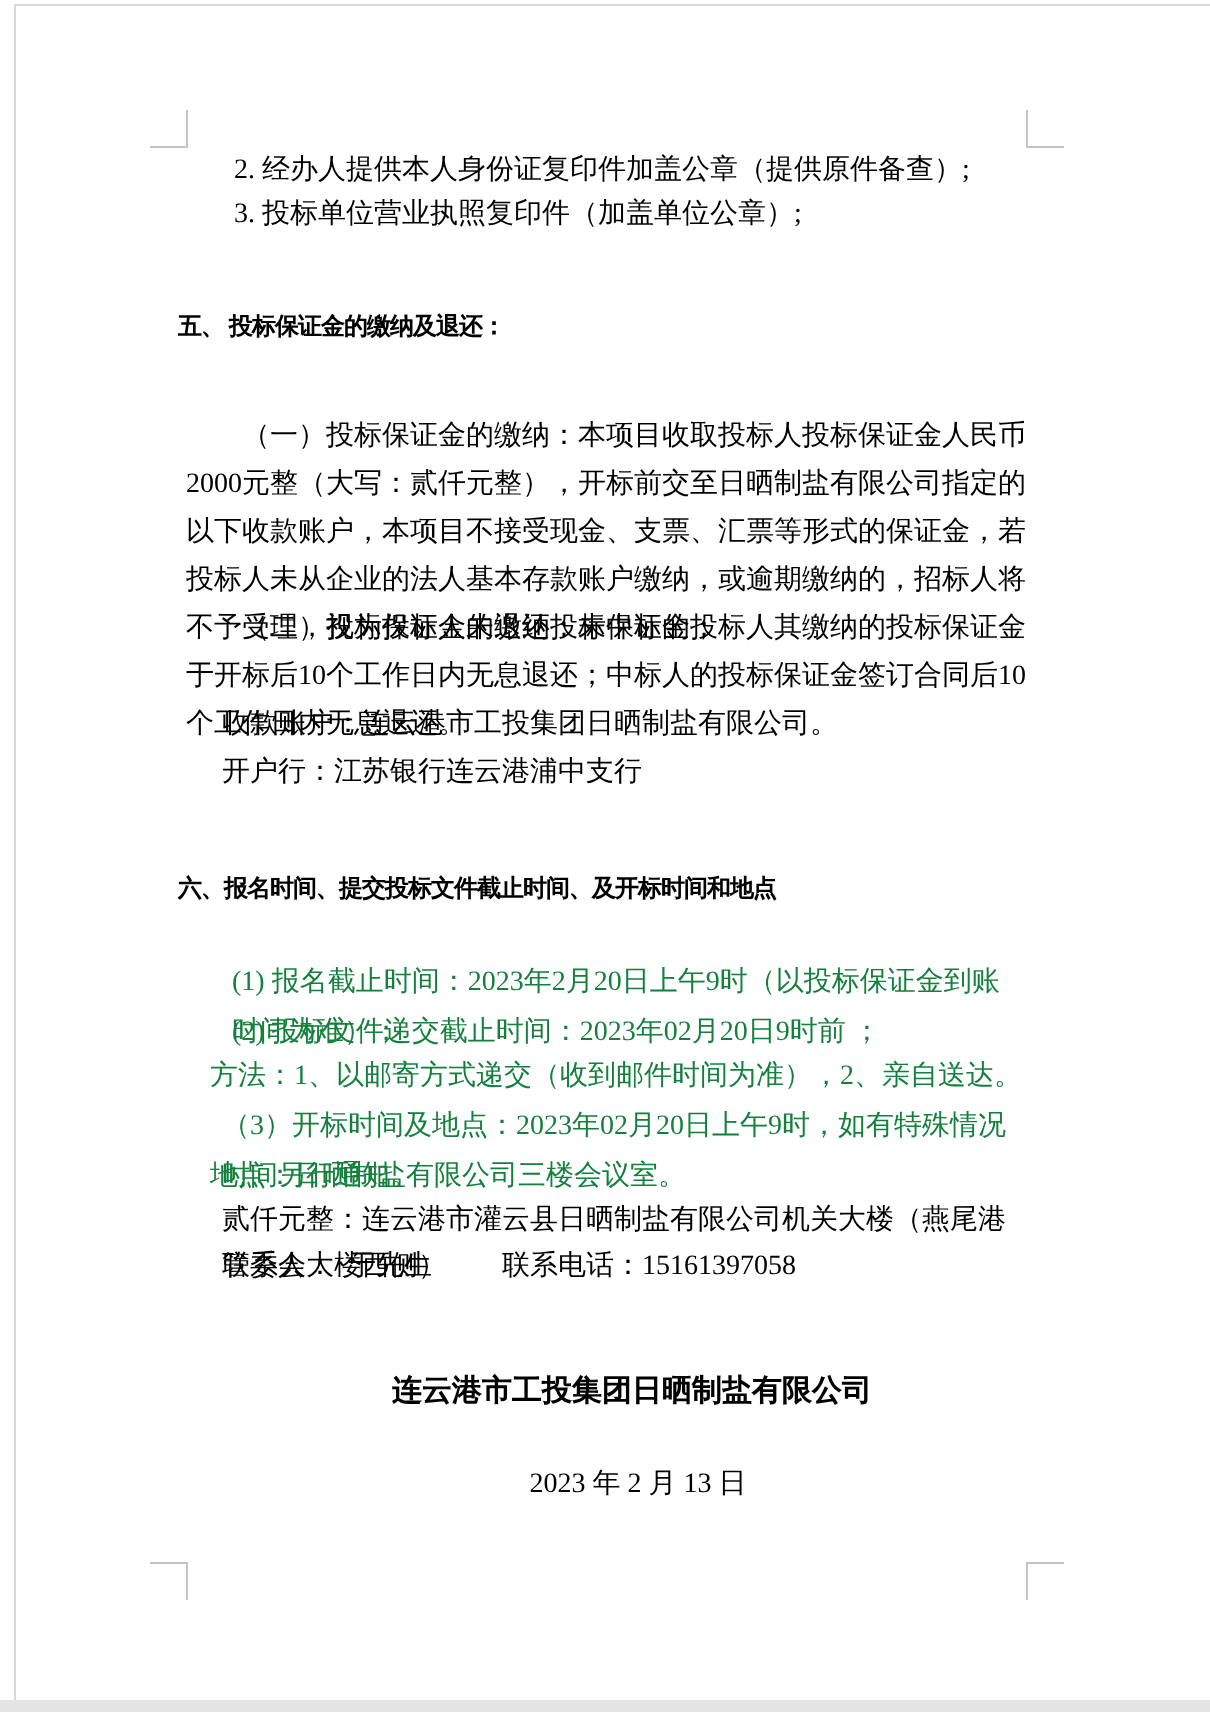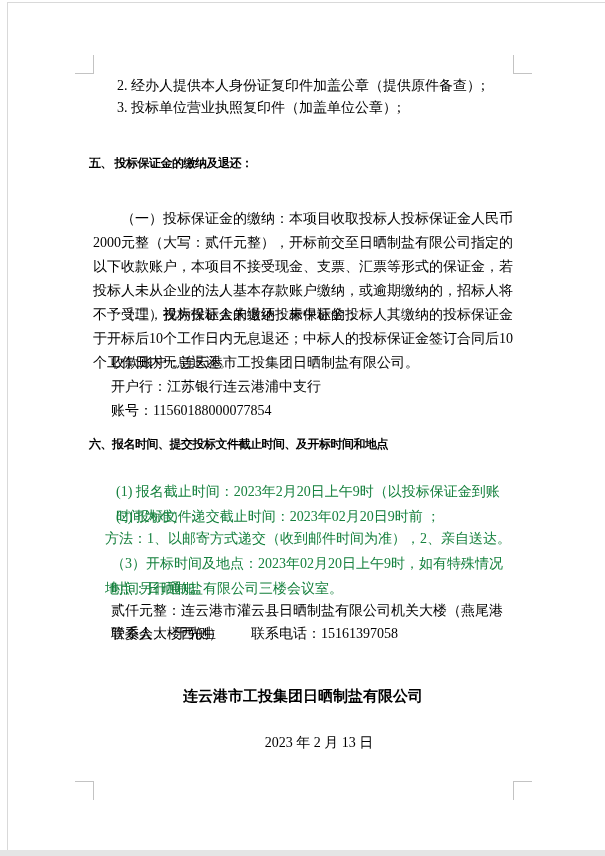--- a/index.html
+++ b/index.html
@@ -70,21 +70,21 @@
   }
   .red { color: #15803d; }
   .ind24 { padding-left: 24px; }
   .ind23 { padding-left: 23px; }
   .ind18 { padding-left: 18px; }
   .ind12 { padding-left: 12px; }
   .redline { line-height: 25px; }
 
   .footer-company {
     position: absolute;
-    left: 93px; top: 686px;
+    left: 106px; top: 686px;
     width: 420px;
     text-align: center;
     font-size: 15px;
     font-weight: bold;
     line-height: 20px;
   }
   .footer-date {
     position: absolute;
     left: 109px; top: 733px;
     width: 420px;
@@ -110,21 +110,20 @@
   <div class="line ind24" style="top:97px; line-height:22px;">3. 投标单位营业执照复印件（加盖单位公章）;</div>
 
   <div class="heading" style="top:152px;">五、 投标保证金的缴纳及退还：</div>
 
   <div class="para" style="top:207px;">（一）投标保证金的缴纳：本项目收取投标人投标保证金人民币2000元整（大写：贰仟元整），开标前交至日晒制盐有限公司指定的以下收款账户，本项目不接受现金、支票、汇票等形式的保证金，若投标人未从企业的法人基本存款账户缴纳，或逾期缴纳的，招标人将不予受理，视为投标人未缴纳投标保证金；</div>
 
   <div class="para" style="top:303px;">（二）投标保证金的退还：未中标的投标人其缴纳的投标保证金于开标后10个工作日内无息退还；中标人的投标保证金签订合同后10个工作日内无息退还。</div>
 
   <div class="line ind18" style="top:351px;">收款账户：连云港市工投集团日晒制盐有限公司。</div>
   <div class="line ind18" style="top:375px;">开户行：江苏银行连云港浦中支行</div>
-  <div class="line ind18" style="top:399px;">账号：11560188000077854</div>
 
   <div class="heading" style="top:433px;">六、报名时间、提交投标文件截止时间、及开标时间和地点</div>
 
   <div class="line redline red ind23" style="top:479px;">(1) 报名截止时间：2023年2月20日上午9时（以投标保证金到账时间为准）；</div>
   <div class="line redline red ind23" style="top:504px;">(2) 投标文件递交截止时间：2023年02月20日9时前 ；</div>
   <div class="line redline red ind12" style="top:526px;">方法：1、以邮寄方式递交（收到邮件时间为准），2、亲自送达。</div>
   <div class="line redline red ind18" style="top:551px;">（3）开标时间及地点：2023年02月20日上午9时，如有特殊情况时间另行通知。</div>
   <div class="line redline red ind12" style="top:576px;">地点：日晒制盐有限公司三楼会议室。</div>
 
   <div class="line ind18" style="top:599px; line-height:23px;">贰仟元整：连云港市灌云县日晒制盐有限公司机关大楼（燕尾港管委会大楼西侧）</div>

